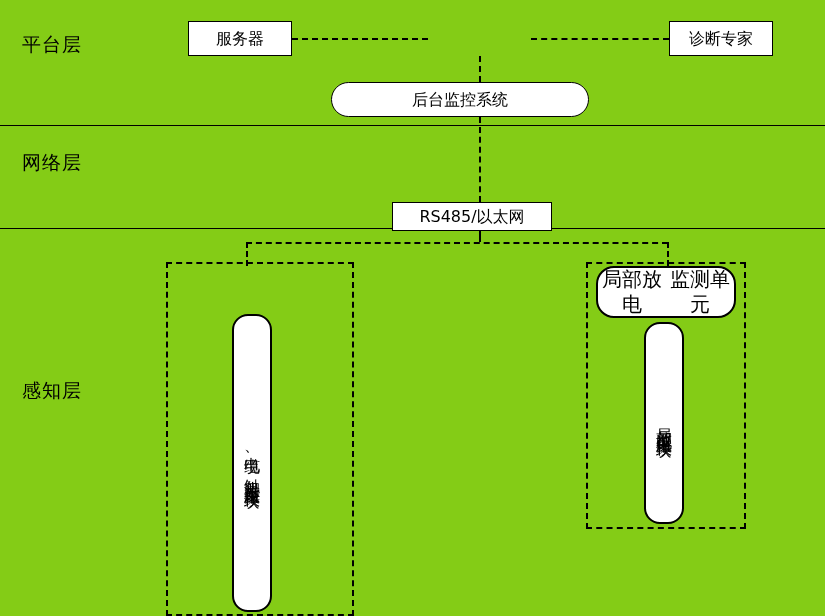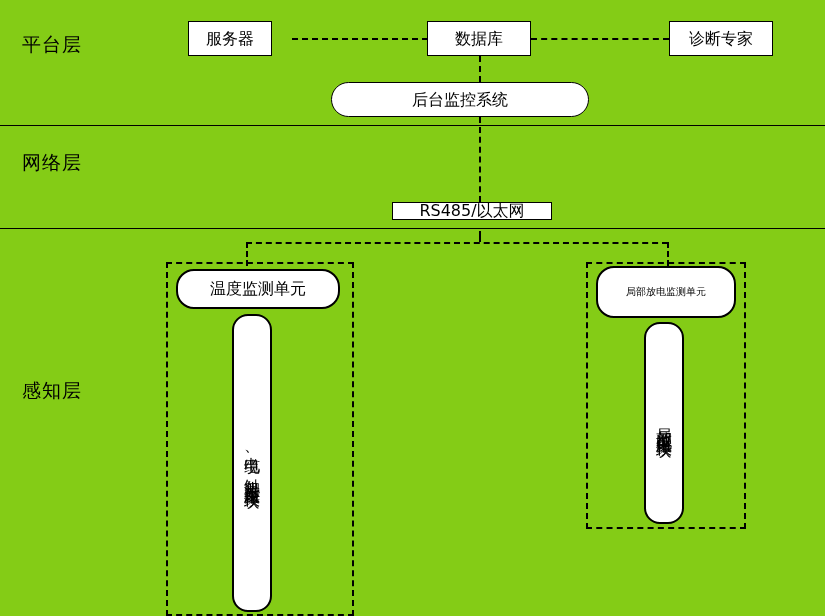--- a/index.html
+++ b/index.html
@@ -94,46 +94,44 @@
   <div class="layer-label" style="left:22px; top:32px;">平台层</div>
   <div class="layer-label" style="left:22px; top:150px;">网络层</div>
   <div class="layer-label" style="left:22px; top:378px;">感知层</div>
 
   <div class="divider" style="top:125px;"></div>
   <div class="divider" style="top:228px;"></div>
 
   <div class="hline-dash" style="left:292px; top:38px; width:136px;"></div>
   <div class="hline-dash" style="left:531px; top:38px; width:138px;"></div>
 
-  <div class="box" style="left:188px; top:21px; width:84px; height:35px;">服务器</div>
-  <div class="box" style="left:427px; top:21px; width:104px; height:35px;">数据库</div>
+  <div class="box" style="left:188px; top:21px; width:104px; height:35px;">服务器</div>
   <div class="box" style="left:669px; top:21px; width:104px; height:35px;font-family:Liberation Serif, serif;">诊断专家</div>
 
   <div class="vline-dash" style="left:479px; top:56px; height:26px;"></div>
 
   <div class="box round-lg" style="left:331px; top:82px; width:258px; height:35px;">后台监控系统</div>
 
   <div class="vline-dash" style="left:479px; top:117px; height:85px;"></div>
 
-  <div class="box" style="left:392px; top:202px; width:160px; height:18px;">RS485/以太网</div>
+  <div class="box" style="left:392px; top:202px; width:160px; height:29px;">RS485/以太网</div>
 
   <div class="vline-dash" style="left:479px; top:231px; height:11px;"></div>
   <div class="hline-dash" style="left:246px; top:242px; width:422px;"></div>
   <div class="vline-dash" style="left:246px; top:242px; height:24px;"></div>
   <div class="vline-dash" style="left:667px; top:242px; height:24px;"></div>
 
   <div class="dashed-group" style="left:166px; top:262px; width:188px; height:354px;"></div>
 
-  <div class="box round-lg thick" style="left:176px; top:269px; width:164px; height:40px;">温度监测单元</div>
 
   <div class="vbox" style="left:232px; top:314px; width:40px; height:298px;">电缆、触头温度采集模块</div>
 
   <div class="dashed-group" style="left:586px; top:262px; width:160px; height:267px;"></div>
 
-  <div class="box round-lg thick multiline" style="left:596px; top:266px; width:140px; height:52px; font-size:10px;">
+  <div class="box round-lg thick multiline" style="left:596px; top:266px; width:140px; height:52px; font-size:20px;">
     <span>局部放电</span>
       <br>
     <span>监测单元</span>
   </div>
 
   <div class="vbox" style="left:644px; top:322px; width:40px; height:202px;">局部放电采集模块</div>
 
 </div>
 
 </body></html>

